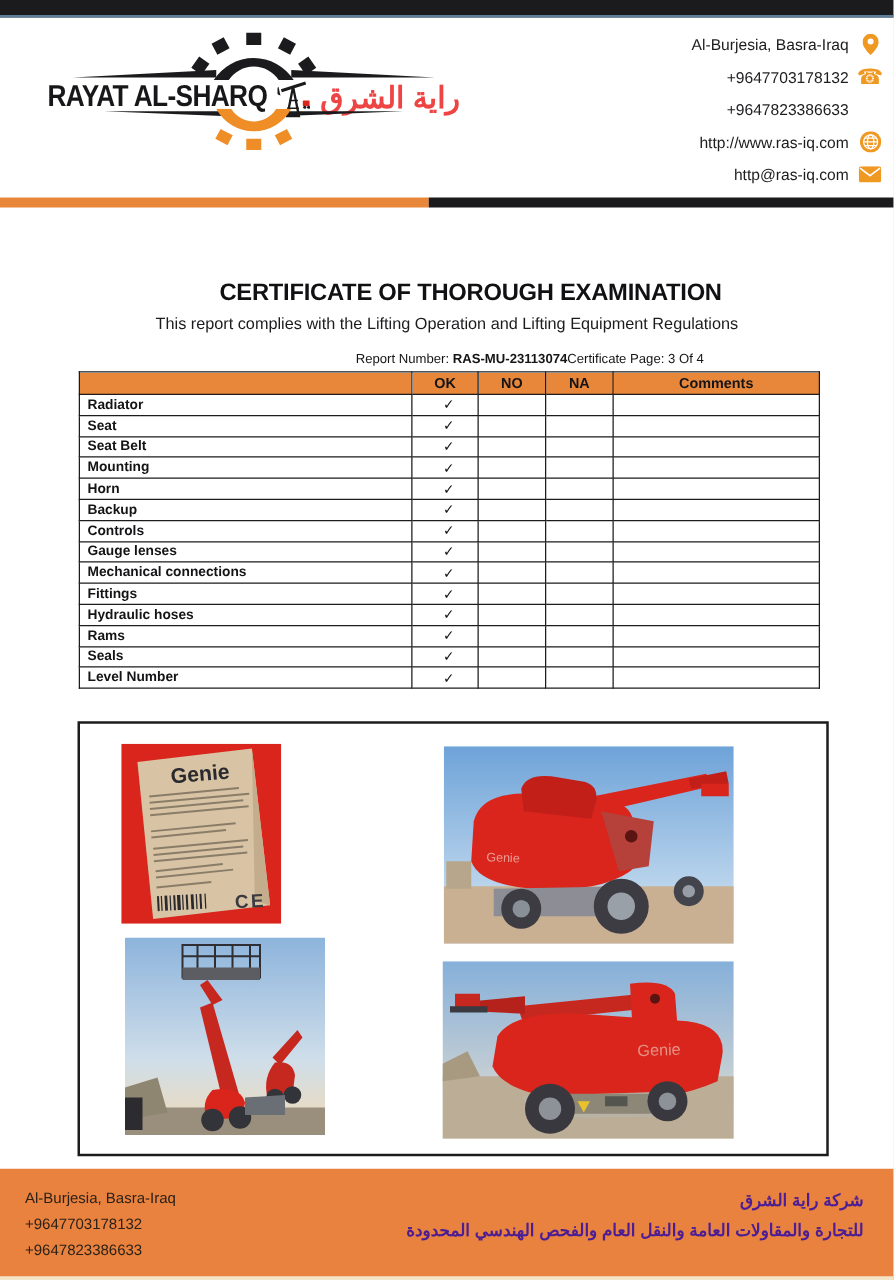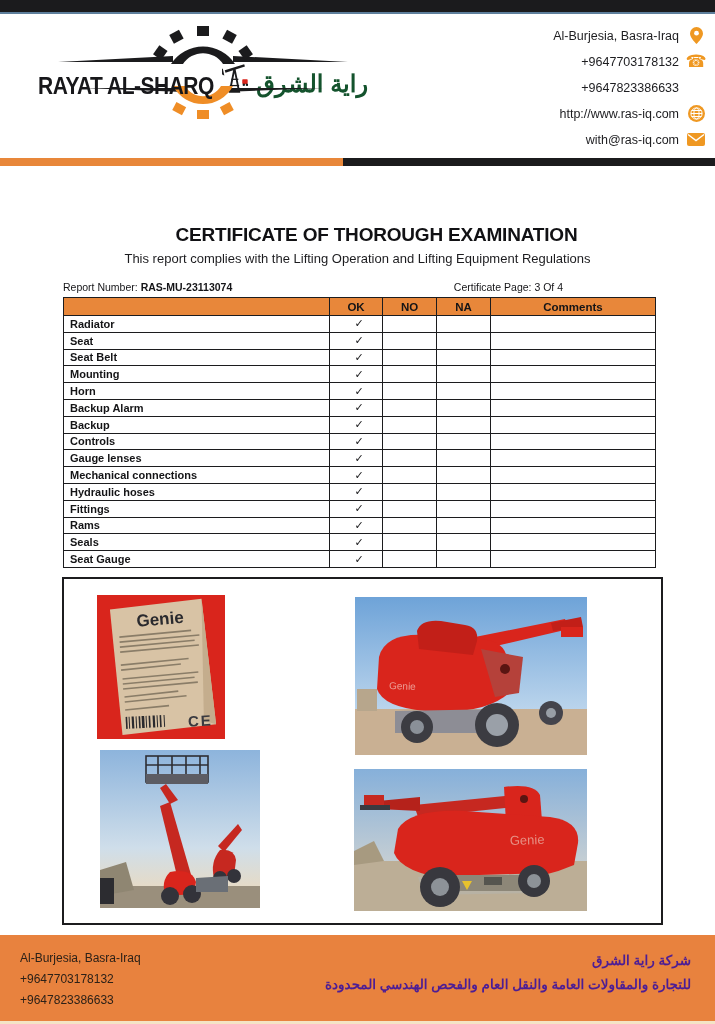--- a/index.html
+++ b/index.html
@@ -5,41 +5,41 @@
   * { margin:0; padding:0; box-sizing:border-box; }
   html,body { background:#e9e9e9; }
   body { font-family:"Liberation Sans", sans-serif; }
   .page{ position:relative; width:715px; height:1024px; background:#ffffff; margin:0 auto; overflow:hidden; }
 
   
   .topbar{ position:absolute; top:0; left:0; width:715px; height:14px; background:#1b1b1d; border-bottom:2px solid #5e7f9c; }
 
   
   .logo-block{ position:absolute; top:26px; left:38px; width:330px; text-align:center; }
-  .logo-row{ display:flex; align-items:flex-end; justify-content:center; gap:8px; margin-top:-14px; margin-bottom:-12px; }
+  .logo-row{ display:flex; align-items:center; justify-content:center; gap:8px; margin-top:-14px; margin-bottom:-12px; }
   .logo-en{ font-size:21px; font-weight:bold; letter-spacing:-0.5px; color:#17171a; transform:scaleY(1.15); white-space:nowrap; }
-  .logo-ar{ font-size:24px; font-weight:bold; color:#14532d; direction:rtl; white-space:nowrap; }
+  .logo-ar{ font-size:24px; font-weight:bold; color:#ef4444; direction:rtl; white-space:nowrap; }
   .tagline{ margin-top:6px; font-size:11px; font-weight:bold; color:#232326; line-height:1.35; }
 
   .contacts{ position:absolute; top:26px; right:10px; display:flex; flex-direction:column; gap:7px; }
   .contact-row{ display:flex; align-items:center; justify-content:flex-end; gap:8px; height:19px; }
   .contact-text{ font-size:12.5px; color:#1d1d20; }
   .contact-icon{ width:18px; height:18px; display:flex; align-items:center; justify-content:center; }
 
   
   .divider{ position:absolute; top:158px; left:0; width:715px; height:8px; display:flex; }
   .divider .seg-orange{ width:343px; height:8px; background:#e8873a; }
   .divider .seg-black{ flex:1; height:8px; background:#1b1b1d; }
 
   
   .title{ position:absolute; top:224px; left:0; width:715px; text-align:center; font-size:19px; font-weight:bold; letter-spacing:-0.2px; color:#111114;margin-left:19px; }
   .subtitle{ position:absolute; top:251px; left:0; width:715px; text-align:center; font-size:13px; color:#1c1c1f; }
 
   
-  .report-row{ position:absolute; top:281px; left:63px; width:500px; display:flex; justify-content:space-between; font-size:10.5px; color:#151518; }
+  .report-row{ position:absolute; top:281px; left:63px; width:500px; display:flex; justify-content:flex-end; font-size:10.5px; color:#151518; }
   .report-number{ font-weight:bold; }
 
   
   table.checklist{ position:absolute; top:297px; left:63px; width:592px; border-collapse:collapse; table-layout:fixed;padding-left:36px; }
   table.checklist td, table.checklist th{ border:1px solid #1c1c1e; padding:0 0 0 6px; height:16.8px; font-size:11px; color:#141416; overflow:hidden; white-space:nowrap; }
   table.checklist th{ background:#e8873a; text-align:center; padding:0; font-weight:bold; height:18px; font-size:11.5px; }
   td.c-item{ font-weight:bold; }
   td.c-mark{ text-align:center; padding:0; font-size:11px; }
   .col-item{ width:266px; } .col-ok{ width:53px; } .col-no{ width:54px; } .col-na{ width:54px; } .col-com{ width:165px; }
 
@@ -130,21 +130,21 @@
               <circle cx="8.5" cy="8.5" r="5.6"></circle>
               <ellipse cx="8.5" cy="8.5" rx="2.6" ry="5.6"></ellipse>
               <line x1="2.9" y1="8.5" x2="14.1" y2="8.5"></line>
               <line x1="3.6" y1="5.5" x2="13.4" y2="5.5"></line>
               <line x1="3.6" y1="11.5" x2="13.4" y2="11.5"></line>
             </g>
           </svg>
       </span>
     </div>
     <div class="contact-row">
-      <span class="contact-text">with@ras-iq.com</span>
+      <span class="contact-text">http@ras-iq.com</span>
       <span class="contact-icon">
         <svg width="18" height="13" viewBox="0 0 18 13">
             <rect width="18" height="13" rx="2" fill="#ef9822"></rect>
             <path d="M1 1.5 L9 7.5 L17 1.5" fill="none" stroke="#ffffff" stroke-width="1.4"></path>
           </svg>
       </span>
     </div>
   </div>
 
   <div class="divider">
@@ -210,27 +210,20 @@
           <td class="c-mark"></td>
         </tr>
         <tr>
           <td class="c-item">Horn</td>
           <td class="c-mark">✓</td>
           <td class="c-mark"></td>
           <td class="c-mark"></td>
           <td class="c-mark"></td>
         </tr>
         <tr>
-          <td class="c-item">Backup Alarm</td>
-          <td class="c-mark">✓</td>
-          <td class="c-mark"></td>
-          <td class="c-mark"></td>
-          <td class="c-mark"></td>
-        </tr>
-        <tr>
           <td class="c-item">Backup</td>
           <td class="c-mark">✓</td>
           <td class="c-mark"></td>
           <td class="c-mark"></td>
           <td class="c-mark"></td>
         </tr>
         <tr>
           <td class="c-item">Controls</td>
           <td class="c-mark">✓</td>
           <td class="c-mark"></td>
@@ -245,49 +238,49 @@
           <td class="c-mark"></td>
         </tr>
         <tr>
           <td class="c-item">Mechanical connections</td>
           <td class="c-mark">✓</td>
           <td class="c-mark"></td>
           <td class="c-mark"></td>
           <td class="c-mark"></td>
         </tr>
         <tr>
+          <td class="c-item">Fittings</td>
+          <td class="c-mark">✓</td>
+          <td class="c-mark"></td>
+          <td class="c-mark"></td>
+          <td class="c-mark"></td>
+        </tr>
+        <tr>
           <td class="c-item">Hydraulic hoses</td>
           <td class="c-mark">✓</td>
           <td class="c-mark"></td>
           <td class="c-mark"></td>
           <td class="c-mark"></td>
         </tr>
         <tr>
-          <td class="c-item">Fittings</td>
-          <td class="c-mark">✓</td>
-          <td class="c-mark"></td>
-          <td class="c-mark"></td>
-          <td class="c-mark"></td>
-        </tr>
-        <tr>
           <td class="c-item">Rams</td>
           <td class="c-mark">✓</td>
           <td class="c-mark"></td>
           <td class="c-mark"></td>
           <td class="c-mark"></td>
         </tr>
         <tr>
           <td class="c-item">Seals</td>
           <td class="c-mark">✓</td>
           <td class="c-mark"></td>
           <td class="c-mark"></td>
           <td class="c-mark"></td>
         </tr>
         <tr>
-          <td class="c-item">Seat Gauge</td>
+          <td class="c-item">Level Number</td>
           <td class="c-mark">✓</td>
           <td class="c-mark"></td>
           <td class="c-mark"></td>
           <td class="c-mark"></td>
         </tr>
       </tbody>
   </table>
 
   <div class="photo-box">
 

